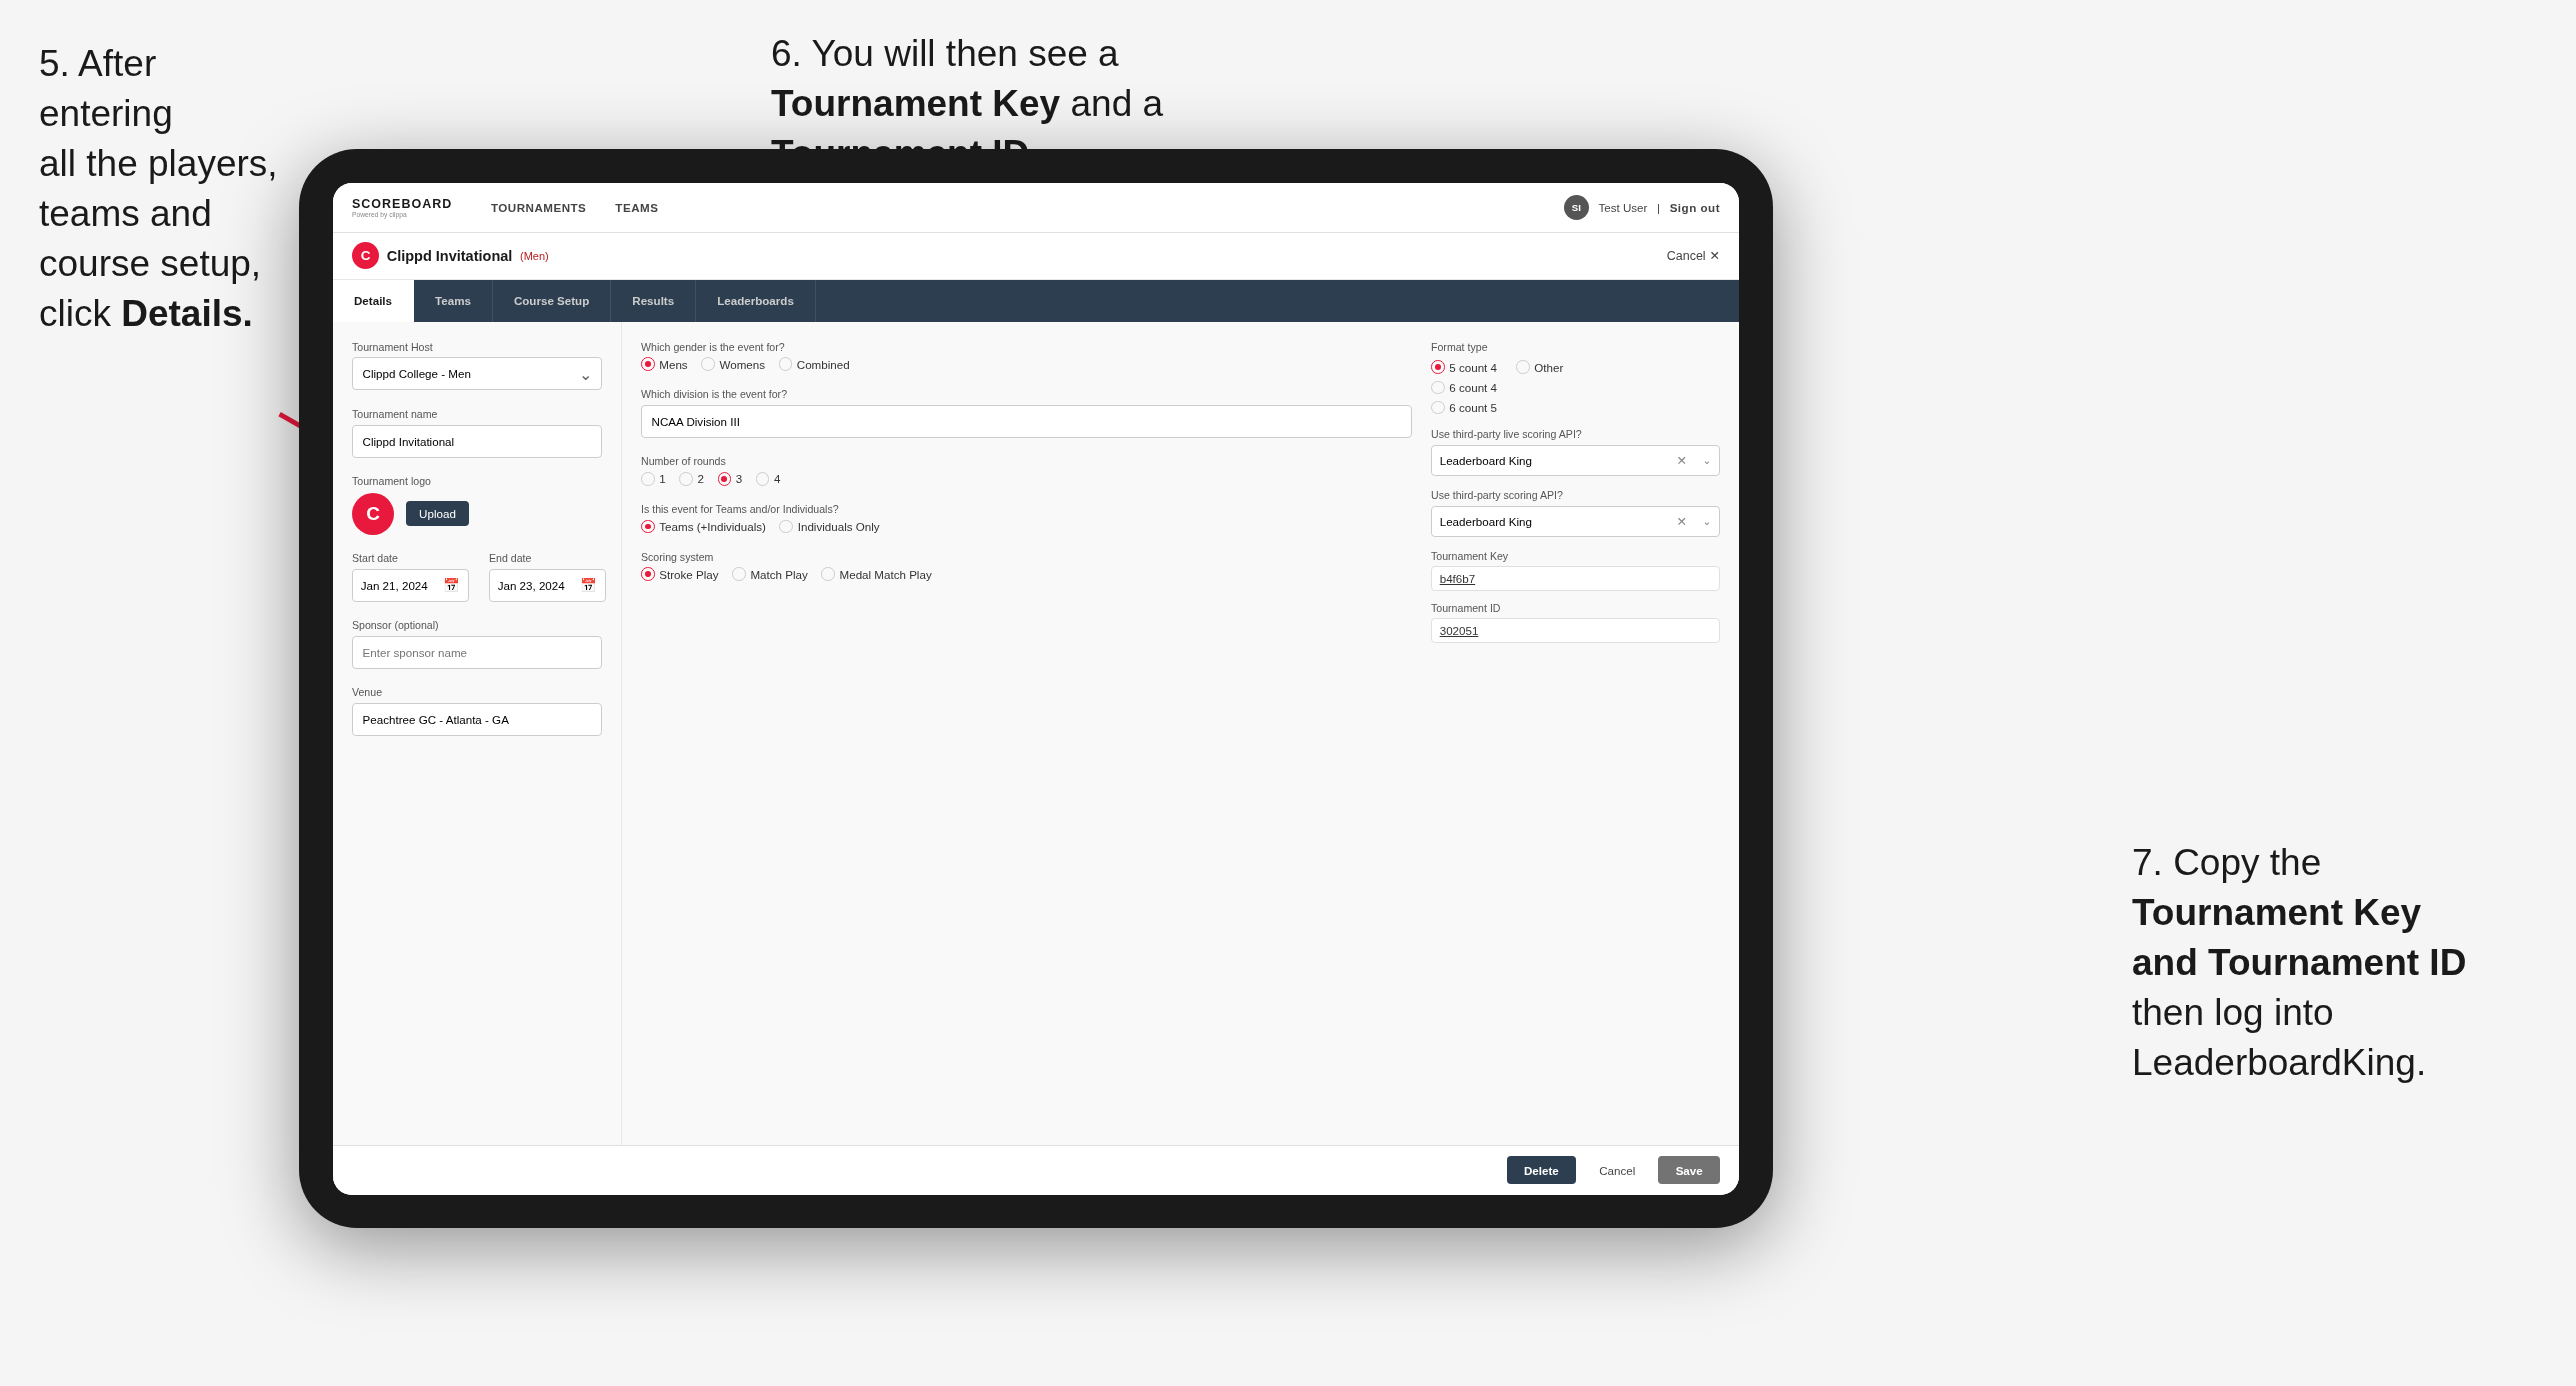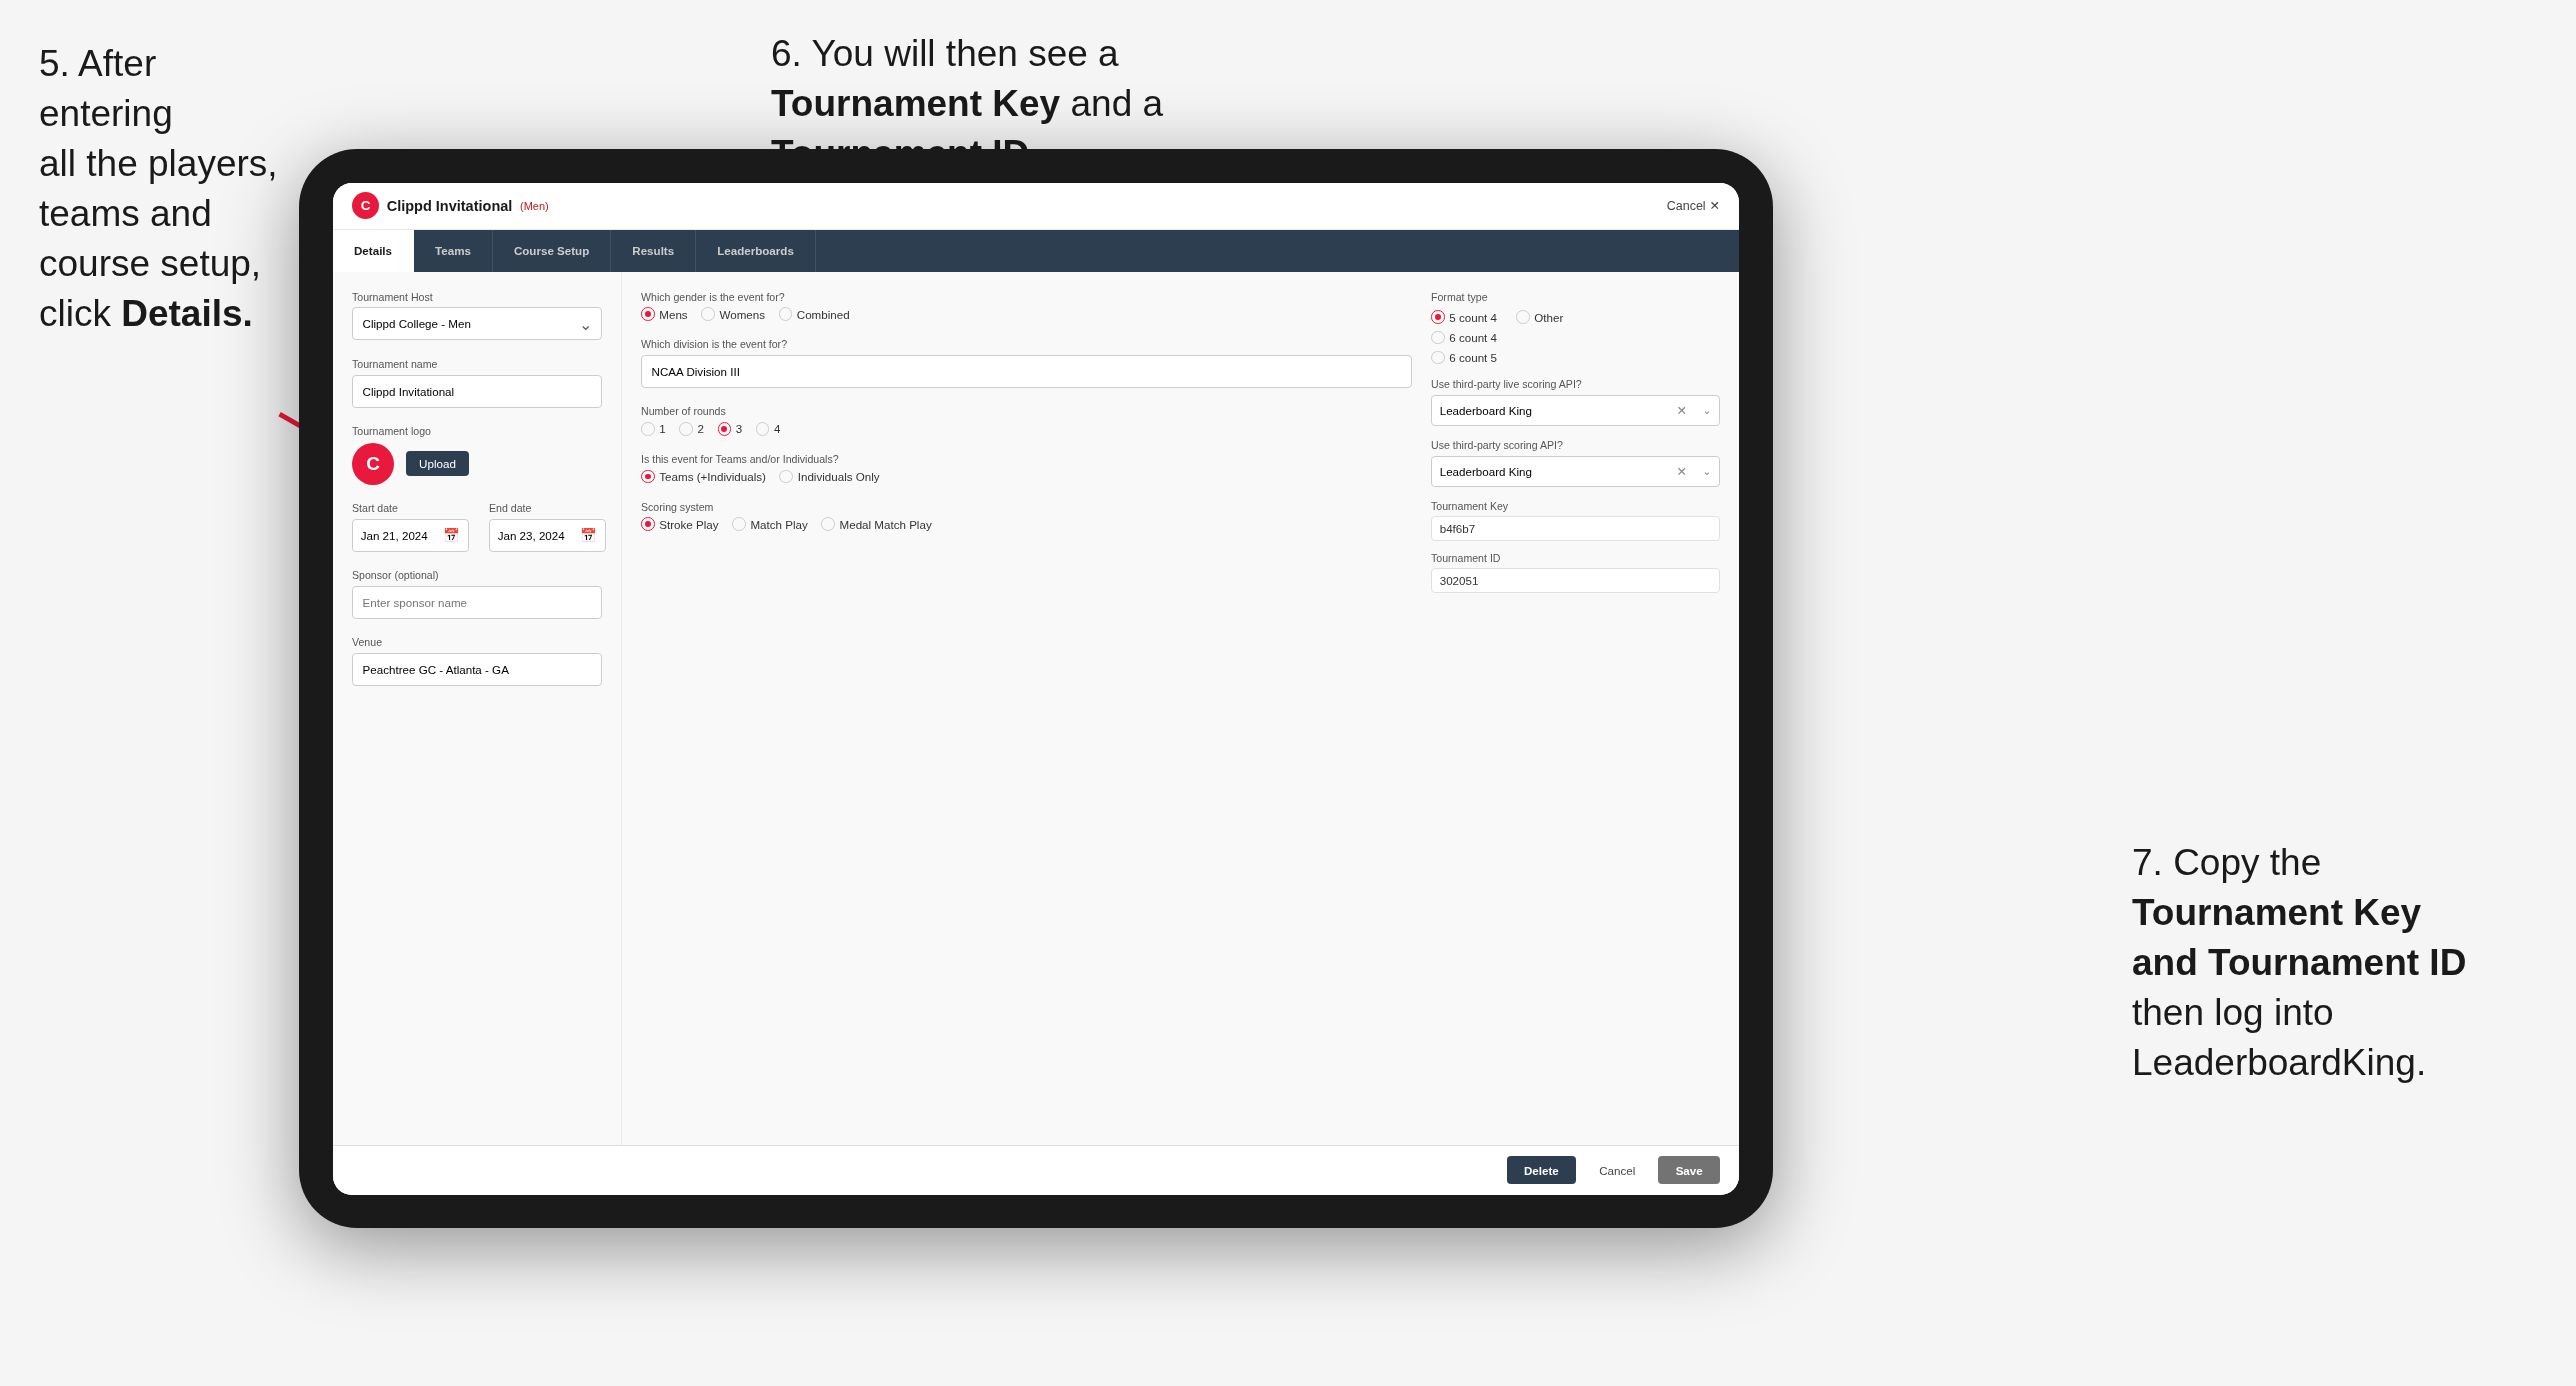--- a/index.html
+++ b/index.html
@@ -423,20 +423,21 @@
       margin-bottom: 3.9px;
       display: block;
     }
     .key-value {
       font-size: 11.6px;
       color: #333;
       background: #fff;
       border: 1px solid #e0e0e0;
       border-radius: 3.9px;
       padding: 4.8px 7.7px;
+      text-decoration: underline;
     }
 
     
     .bottom-bar {
       background: #fff;
       border-top: 1px solid #e0e0e0;
       height: 50px;
       display: flex;
       align-items: center;
       justify-content: flex-end;
@@ -520,20 +521,35 @@
   <span>7. Copy the</span><br>
   <strong>Tournament Key</strong><br>
   <strong>and Tournament ID</strong><br>
   <span>then log into</span><br>
   <span>LeaderboardKing.</span>
 </div>
 
 <div class="tablet">
   <div class="tablet-screen">
 
+    <div class="top-nav">
+      <div class="brand-logo">
+        <span class="brand-name">SCOREBOARD</span>
+        <span class="brand-tagline">Powered by clippa</span>
+      </div>
+      <span class="nav-link">TOURNAMENTS</span>
+      <span class="nav-link">TEAMS</span>
+      <div class="nav-spacer"></div>
+      <div class="user-area">
+        <div class="user-avatar">SI</div>
+        <span>Test User</span>
+        <span>|</span>
+        <span class="nav-link">Sign out</span>
+      </div>
+    </div>
 
     <div class="breadcrumb-bar">
       <div class="breadcrumb-left">
         <div class="breadcrumb-c">
           <span>C</span>
         </div>
         <span class="breadcrumb-title">Clippd Invitational</span>
         <span class="breadcrumb-subtitle">(Men)</span>
       </div>
       <div style="display:flex;align-items:center;gap:3.9px;cursor:pointer;">

